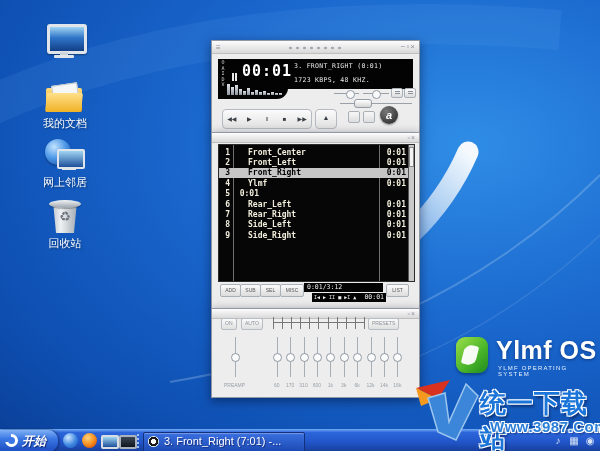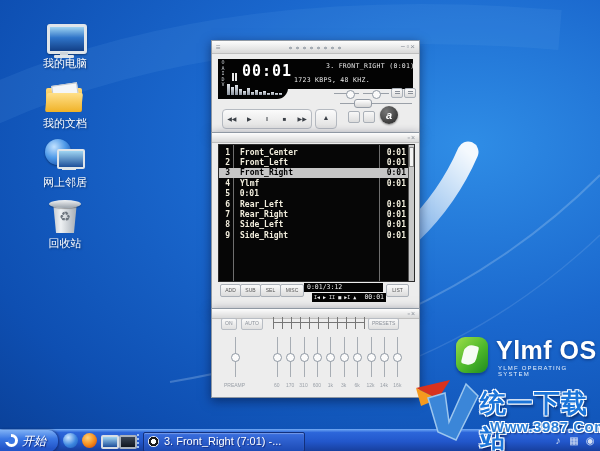--- a/index.html
+++ b/index.html
@@ -47,21 +47,21 @@
   .lcd{position:absolute;background:#030303;}
   .lcd-main{left:6px;top:18px;width:195px;height:30px;}
   .lcd-tail{left:6px;top:47px;width:70px;height:11px;border-radius:0 0 14px 0;}
   .clutter{position:absolute;left:8px;top:19px;width:6px;color:#cfd3d8;font-size:5px;line-height:5.6px;text-align:center;font-family:"DejaVu Sans Mono",monospace;}
   .pauseind{position:absolute;left:20px;top:26px;width:7px;height:8px;}
   .pauseind i{display:inline-block;width:2px;height:8px;background:#e9e9e9;margin-right:1px;}
   .lcdtime{position:absolute;left:30px;top:21px;color:#fff;font-family:"DejaVu Sans Mono",monospace;
     font-size:15px;font-weight:bold;letter-spacing:1px;}
   .spectrum{position:absolute;left:15px;top:40px;width:56px;height:14px;display:flex;align-items:flex-end;gap:1px;}
   .spectrum i{display:block;width:3px;background:linear-gradient(180deg,#dfe3e8,#8d95a0);}
-  .trackline{position:absolute;left:82px;top:21px;color:#e8e8e8;font-family:"DejaVu Sans Mono",monospace;font-size:6.5px;letter-spacing:.3px;margin-left:32px;}
+  .trackline{position:absolute;left:82px;top:21px;color:#e8e8e8;font-family:"DejaVu Sans Mono",monospace;font-size:6.5px;letter-spacing:.3px;}
   .streamline{position:absolute;left:82px;top:35px;color:#e8e8e8;font-family:"DejaVu Sans Mono",monospace;font-size:6.5px;letter-spacing:.3px;}
   .hslider{position:absolute;height:1px;background:#9aa0a8;}
   .hknob{position:absolute;width:7px;height:7px;border-radius:50%;background:#fafafa;border:1px solid #8f98a3;top:-4px;}
   .tinybtn{position:absolute;width:10px;height:8px;border:1px solid #aab0b8;border-radius:2px;background:linear-gradient(180deg,#fbfbfb,#dcdcdc);}
   .tinybtn i{display:block;margin:2px auto 0;width:5px;height:1px;background:#8a9099;box-shadow:0 2px 0 #8a9099;}
   .seek-handle{position:absolute;width:16px;height:7px;border-radius:3px;background:linear-gradient(180deg,#ffffff,#d5d5d5);border:1px solid #959ca6;top:-4px;}
   .transport{position:absolute;left:10px;top:68px;width:88px;height:18px;border:1px solid #b5bac1;border-radius:4px;
     background:linear-gradient(180deg,#fbfbfb,#e2e2e2);display:flex;}
   .tbtn{flex:1;border:none;background:none;font-size:6px;color:#3a3f46;padding:0;line-height:17px;text-align:center;cursor:pointer;}
   .ejbtn{position:absolute;left:103px;top:68px;width:20px;height:18px;border:1px solid #b5bac1;border-radius:4px;
@@ -70,21 +70,21 @@
   .alogo{position:absolute;left:168px;top:65px;width:18px;height:18px;border-radius:50%;
     background:radial-gradient(circle at 35% 30%,#777,#3c3c3c 70%);color:#fff;font-weight:bold;font-style:italic;
     font-size:11px;text-align:center;line-height:18px;box-shadow:0 1px 2px rgba(0,0,0,.4);}
 
   
   .pl-list{position:absolute;left:6px;top:11px;width:195px;height:136px;background:#060606;border:1px solid #2b2b2b;}
   .pl-rows{position:absolute;left:0;top:2px;right:6px;}
   .pl-row{display:flex;height:10.4px;align-items:center;color:#f2eedd;
     font-family:"DejaVu Sans Mono",monospace;font-size:8px;font-weight:bold;cursor:pointer;}
   .pl-row .pl-num{width:11px;text-align:right;padding-right:3px;flex:none;}
-  .pl-row .pl-title{flex:1;padding-left:7px;white-space:nowrap;overflow:hidden;}
+  .pl-row .pl-title{flex:1;padding-left:15px;white-space:nowrap;overflow:hidden;}
   .pl-row .pl-time{width:26px;text-align:right;flex:none;padding-right:2px;}
   .pl-row.sel{background:#c6c6c6;color:#000;}
   .pl-vline{position:absolute;top:0;bottom:0;width:1px;background:#6e6e6e;}
   .pl-scroll{position:absolute;right:0;top:0;bottom:0;width:5px;background:#c9c9c9;border-left:1px solid #555;}
   .pl-thumb{position:absolute;left:0;top:2px;width:5px;height:20px;background:#f2f2f2;border:1px solid #888;box-sizing:border-box;}
   .pl-footer-btn{position:absolute;top:3px;height:11px;border:1px solid #aab0b8;border-radius:2px;
     background:linear-gradient(180deg,#fbfbfb,#dcdcdc);font-size:5px;color:#555;text-align:center;line-height:10px;cursor:pointer;padding:0 2px;font-family:"Liberation Sans",sans-serif;}
   .pl-info{position:absolute;background:#030303;color:#efefef;font-family:"DejaVu Sans Mono",monospace;font-size:6.5px;line-height:9px;}
 
   
@@ -114,21 +114,21 @@
     text-shadow:-1px -1px 0 #fff,1px -1px 0 #fff,-1px 1px 0 #fff,1px 1px 0 #fff,2px 2px 2px rgba(0,0,30,.5);}
 
   
   .taskbar{position:absolute;left:0;top:429px;width:600px;height:22px;
     background:linear-gradient(180deg,#5d97ee 0%,#2c66da 12%,#2257cb 55%,#173f9e 100%);border-top:1px solid #6aa2f0;box-sizing:border-box;}
   .startbtn{position:absolute;left:0;top:0;width:58px;height:22px;border-radius:0 10px 10px 0;cursor:pointer;
     background:linear-gradient(180deg,#7fb1f5 0%,#3a77e4 40%,#2255c8 85%);box-shadow:1px 0 3px rgba(0,0,30,.5);}
   .startbtn .slogo{position:absolute;left:5px;top:4px;width:13px;height:13px;border-radius:50%;
     background:conic-gradient(#ffffff 0 70%, transparent 70% 100%);box-shadow:inset 0 0 0 2px rgba(34,85,200,.0);}
   .startbtn .slogo i{position:absolute;left:3px;top:3px;width:7px;height:7px;border-radius:50%;background:#3a77e4;}
-  .startbtn .stxt{position:absolute;left:22px;top:3px;color:#fff;font-size:12px;font-weight:normal;font-style:italic;text-shadow:1px 1px 1px rgba(0,0,60,.6);}
+  .startbtn .stxt{position:absolute;left:22px;top:3px;color:#fff;font-size:12px;font-weight:bold;font-style:italic;text-shadow:1px 1px 1px rgba(0,0,60,.6);}
   .ql{position:absolute;top:3px;width:16px;height:16px;cursor:pointer;}
   .ql .globe{width:15px;height:15px;border-radius:50%;background:radial-gradient(circle at 35% 30%,#cfe7ff,#3c86e0 55%,#1b55b0);}
   .ql .ff{width:15px;height:15px;border-radius:50%;background:radial-gradient(circle at 38% 32%,#ffd27a,#f78f1e 50%,#cc4a0c 90%);}
   .ql .mon{width:14px;height:10px;margin-top:2px;border:2px solid #d8dee4;border-radius:2px;background:linear-gradient(180deg,#9fd4f2,#1d4f9a);}
   .ql .dmon{width:14px;height:10px;margin-top:2px;border:2px solid #aab2bb;border-radius:2px;background:linear-gradient(180deg,#3a4656,#10161f);}
   .tsep{position:absolute;left:136px;top:3px;width:4px;height:16px;
     background-image:radial-gradient(circle,#9cc0f5 0.8px,transparent 1px);background-size:4px 4px;}
   .taskbtn{position:absolute;left:143px;top:2px;width:160px;height:18px;border-radius:2px;cursor:pointer;
     background:linear-gradient(180deg,#3a6fe0,#1d4bb5);border:1px solid #12307c;box-shadow:inset 0 1px 1px rgba(255,255,255,.3);}
   .taskbtn .tico{position:absolute;left:4px;top:3px;width:11px;height:11px;border-radius:50%;background:radial-gradient(circle,#fff 30%,#222 34%,#111 60%,#eee 64%);}
@@ -156,21 +156,20 @@
   </svg>
 
   <div class="dicon" style="top:14px">
     <div class="art">
         <div class="ic-monitor">
       <div class="scr"></div>
           <div class="stand"></div>
           <div class="base"></div>
         </div>
       </div>
-    <div class="lbl">我的电脑</div>
   </div>
   <div class="dicon" style="top:133px">
     <div class="art">
         <div class="ic-globe">
       <div class="g"></div>
           <div class="m">
             <div class="scr"></div>
             <div class="base"></div>
           </div>
         </div>

